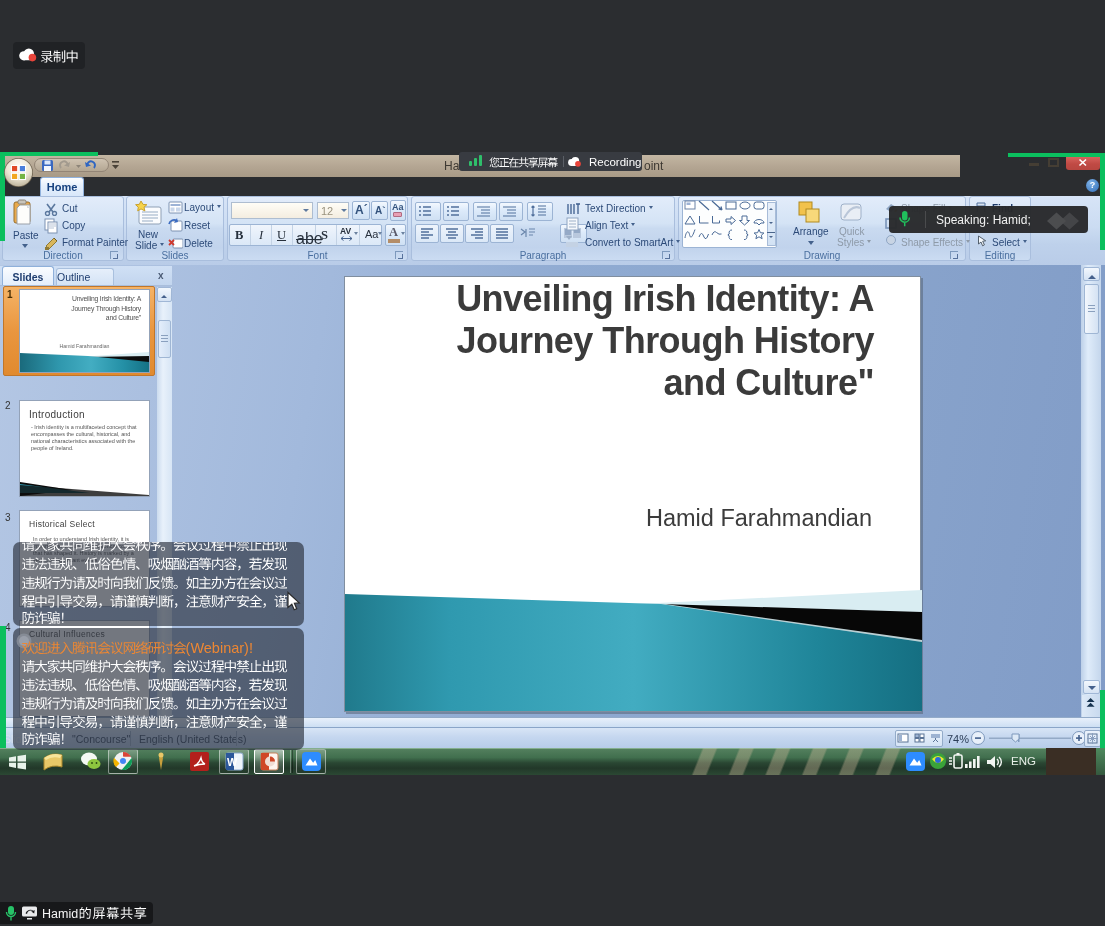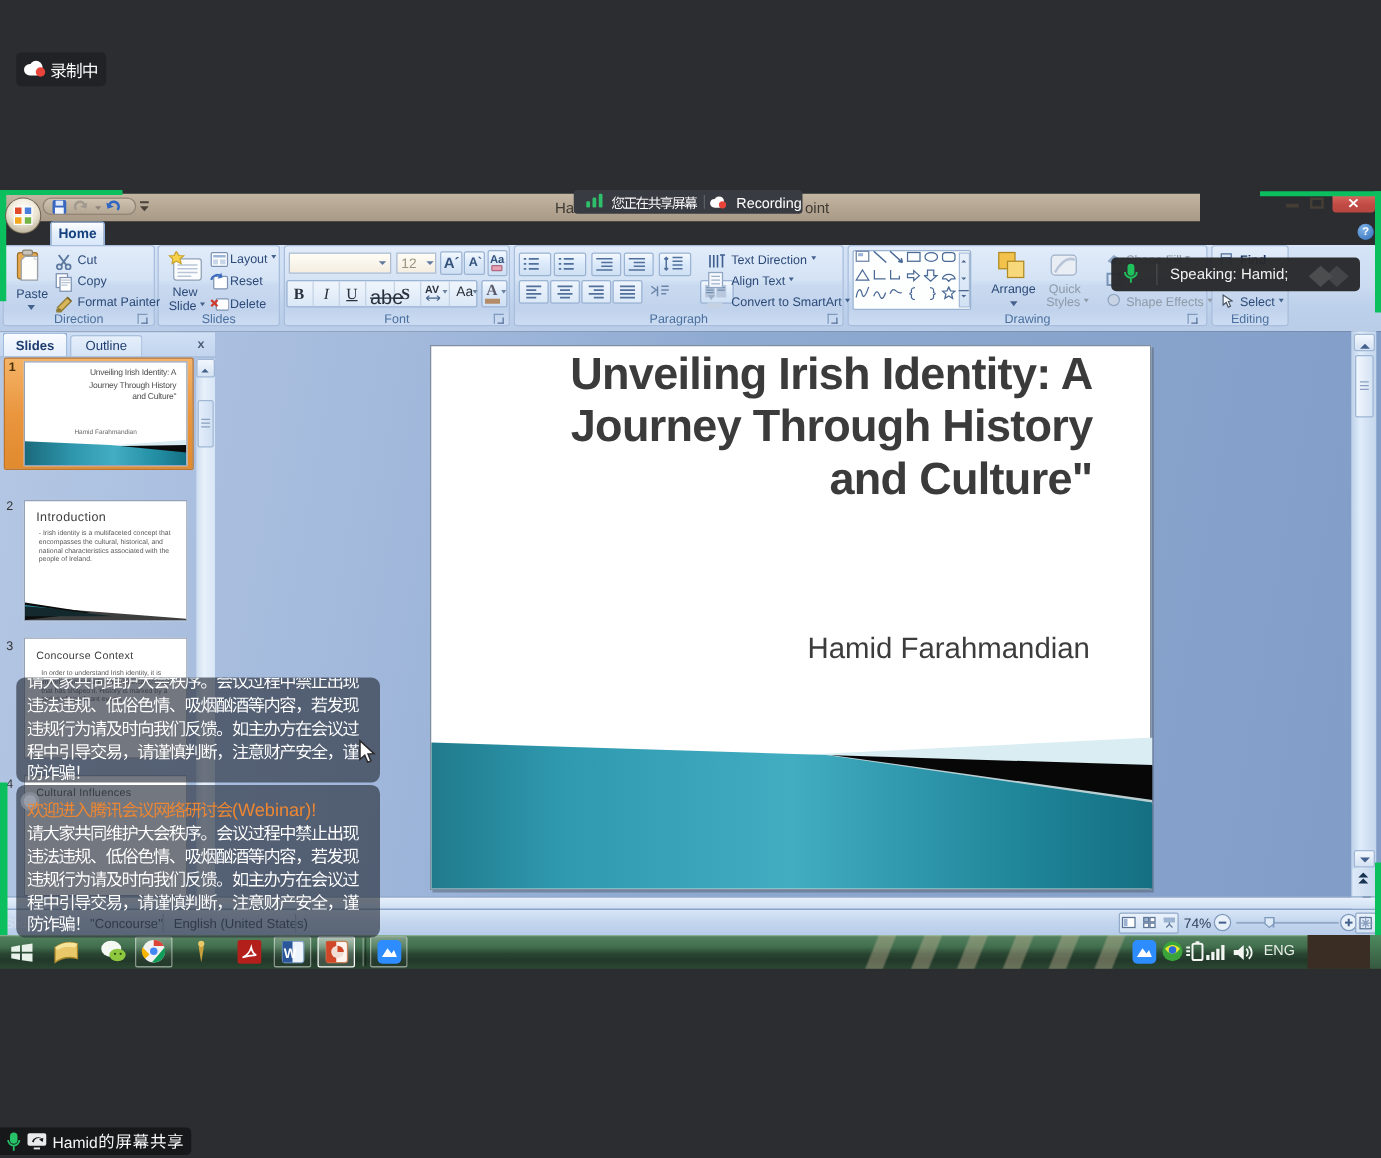--- a/index.html
+++ b/index.html
@@ -26,21 +26,21 @@
 .dn{display:inline-block;width:0;height:0;border:2.8px solid transparent;border-top:3.5px solid #44618c;vertical-align:1px;margin-left:3px}
 .dn2{display:inline-block;width:0;height:0;border:2.8px solid transparent;border-top:3.5px solid #8e9aa8;vertical-align:1px;margin-left:3px}
 .launch{position:absolute;top:55px;width:8px;height:8px;border-left:1px solid #7d99bd;border-top:1px solid #7d99bd}
 .launch:after{content:"";position:absolute;left:2px;top:2px;width:4px;height:4px;border-right:1px solid #56719b;border-bottom:1px solid #56719b}
 .combo{position:absolute;background:linear-gradient(#fffdf6,#f4ede0);border:1px solid #aebdd0;height:17px;font-size:11px;color:#9a937f;padding:2px 3px}
 .rbtn{position:absolute;border:1px solid #9cb4d4;border-radius:2px;background:linear-gradient(#f3f8fe,#dceafa 45%,#cfe0f3)}
 
 #content{left:0;top:110px;width:1105px;height:462px;background:linear-gradient(100deg,#b4c7e4 0%,#a2b9dc 28%,#90abd2 48%,#89a4cc 72%,#819cc7 100%)}
 #ltabs{left:0;top:1px;width:172px;height:20px;background:linear-gradient(#d0e0f5,#c2d5ee);border-bottom:1px solid #a9bedb}
 #slidestab{left:2px;top:1px;width:52px;height:19px;background:linear-gradient(#fafcff,#e4eefb);border:1px solid #8fb0da;border-bottom:none;border-radius:3px 3px 0 0;font-size:10.5px;font-weight:bold;color:#1e3c6e;text-align:center;padding-top:4px}
-#outltab{left:56px;top:3px;width:58px;font-size:10.5px;color:#1e3c6e;text-align:center;padding-top:2px;height:17px;background:linear-gradient(#e6effb,#d4e3f5);border:1px solid #a9c0de;border-bottom:none;border-radius:3px 3px 0 0}
+#outltab{left:56px;top:3px;width:58px;font-size:10.5px;color:#1e3c6e;padding-top:2px;height:17px;background:linear-gradient(#e6effb,#d4e3f5);border:1px solid #a9c0de;border-bottom:none;border-radius:3px 3px 0 0}
 .thumbw{position:absolute;left:19px;width:131px;background:#fff;border:1px solid #93a2b8}
 .tnum{position:absolute;left:5px;font-size:10px;color:#333}
 
 #pscroll{left:157px;top:22px;width:15px;height:440px;background:linear-gradient(90deg,#cbdbee,#e8f1fb 40%,#d7e5f5)}
 .sbtn{position:absolute;left:0;width:15px;height:15px;background:linear-gradient(#f2f7fd,#d4e2f3);border:1px solid #a0b7d6;border-radius:2px}
 .arr{width:0;height:0;position:absolute}
 
 #slide{left:344px;top:11px;width:577px;height:436px;background:#fff;border:1px solid #808e9f;box-shadow:2px 2px 0 rgba(82,94,110,.5)}
 #mtitle{position:absolute;right:46px;top:1px;width:470px;text-align:right;font-size:36px;font-weight:bold;color:#3b3b3b;line-height:42px;letter-spacing:-.55px}
 #mname{position:absolute;left:224px;top:228px;width:380px;text-align:center;font-size:23.5px;color:#3c3c3c}
@@ -492,21 +492,21 @@
  <div class="ab" style="left:9px;top:8px;font-size:10px;color:#3d3d3d;letter-spacing:.3px">Introduction</div>
  <div class="ab" style="left:11px;top:23px;width:112px;font-size:5.5px;line-height:7px;color:#555">- Irish identity is a multifaceted concept that encompasses the cultural, historical, and national characteristics associated with the people of Ireland.</div>
  <svg class="ab" width="129" height="20" style="left:0;top:75px">
           <polygon points="0,6 52,14 0,20" fill="#0c0c0c"></polygon>
           <polygon points="0,8 46,14 70,17 0,17" fill="#2e96ac"></polygon>
           <polygon points="0,9 129,19 129,20 0,20" fill="#0e0e0e" opacity=".8"></polygon>
         </svg>
 </div>
 <div class="ab tnum" style="top:247px">3</div>
 <div class="thumbw" style="top:245px;height:97px">
- <div class="ab" style="left:9px;top:8px;font-size:8.5px;color:#3d3d3d;letter-spacing:.3px">Concourse Context</div>
+ <div class="ab" style="left:9px;top:8px;font-size:8.5px;color:#3d3d3d;letter-spacing:.3px">Historical Select</div>
  <div class="ab" style="left:13px;top:25px;width:110px;font-size:5.5px;line-height:7px;color:#555">In order to understand Irish identity, it is important to consider the historical context that has shaped it. History is marked by a series of significant events</div>
 </div>
 <div class="ab tnum" style="top:357px">4</div>
 <div class="thumbw" style="top:355px;height:97px">
  <div class="ab" style="left:9px;top:8px;font-size:8.5px;color:#4d4d4d;letter-spacing:.3px">Cultural Influences</div>
 </div>
 <div class="ab" id="pscroll"></div>
 <div class="sbtn" style="left:157px;top:22px"></div>
       <div class="arr" style="left:161px;top:27px;border:3.5px solid transparent;border-bottom-color:#44608c"></div>
 <div class="ab" style="left:158px;top:55px;width:13px;height:38px;background:linear-gradient(90deg,#e4eefb,#cfdff2);border:1px solid #9fb6d4;border-radius:2px"></div>

